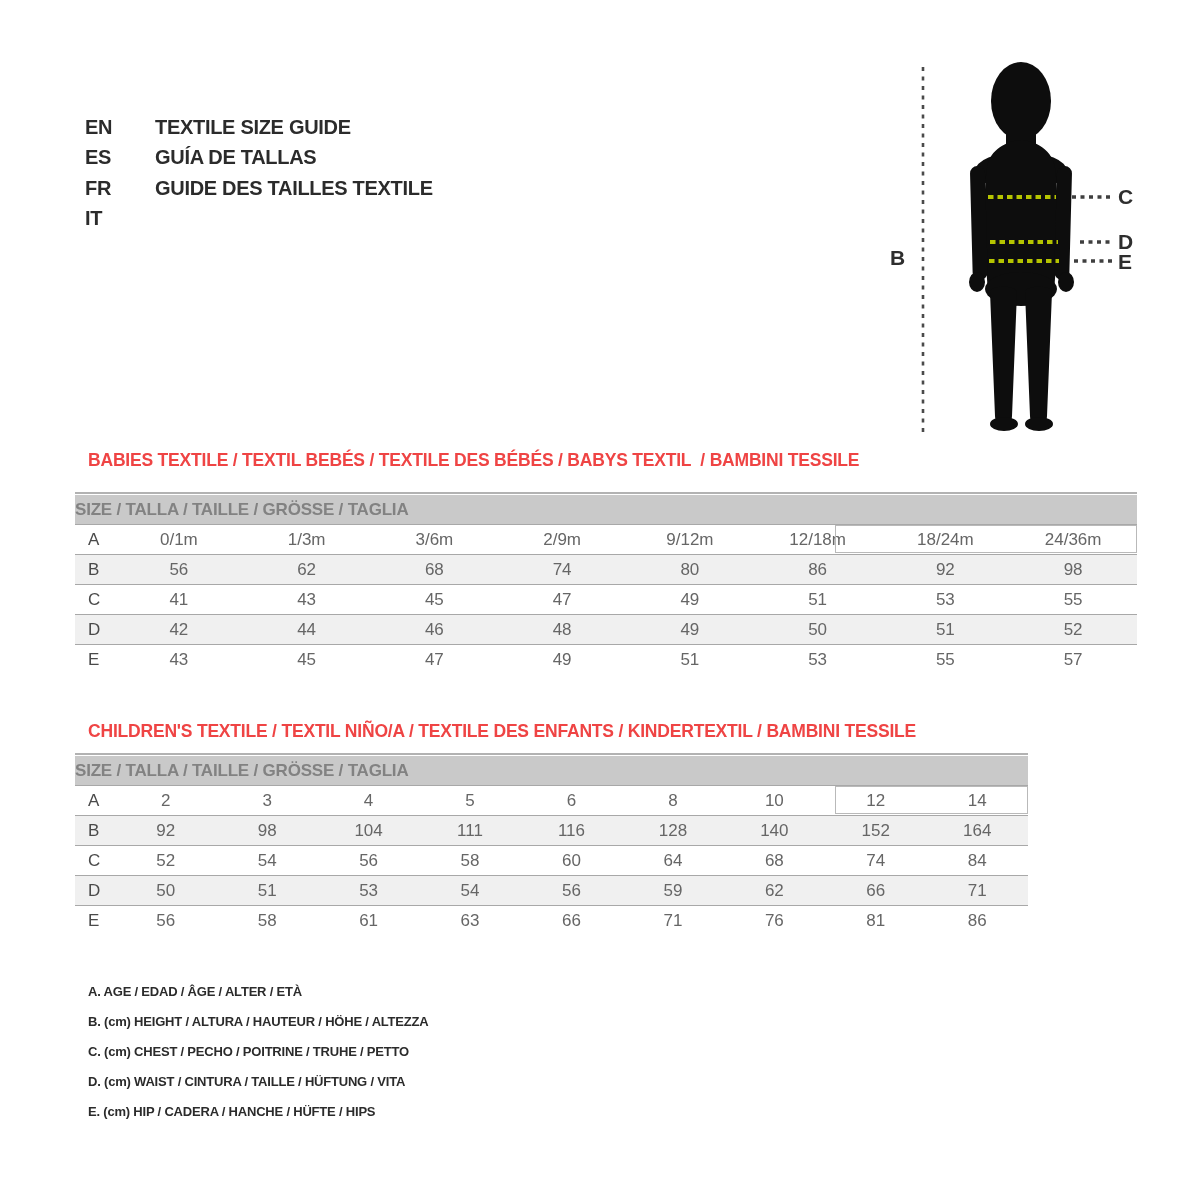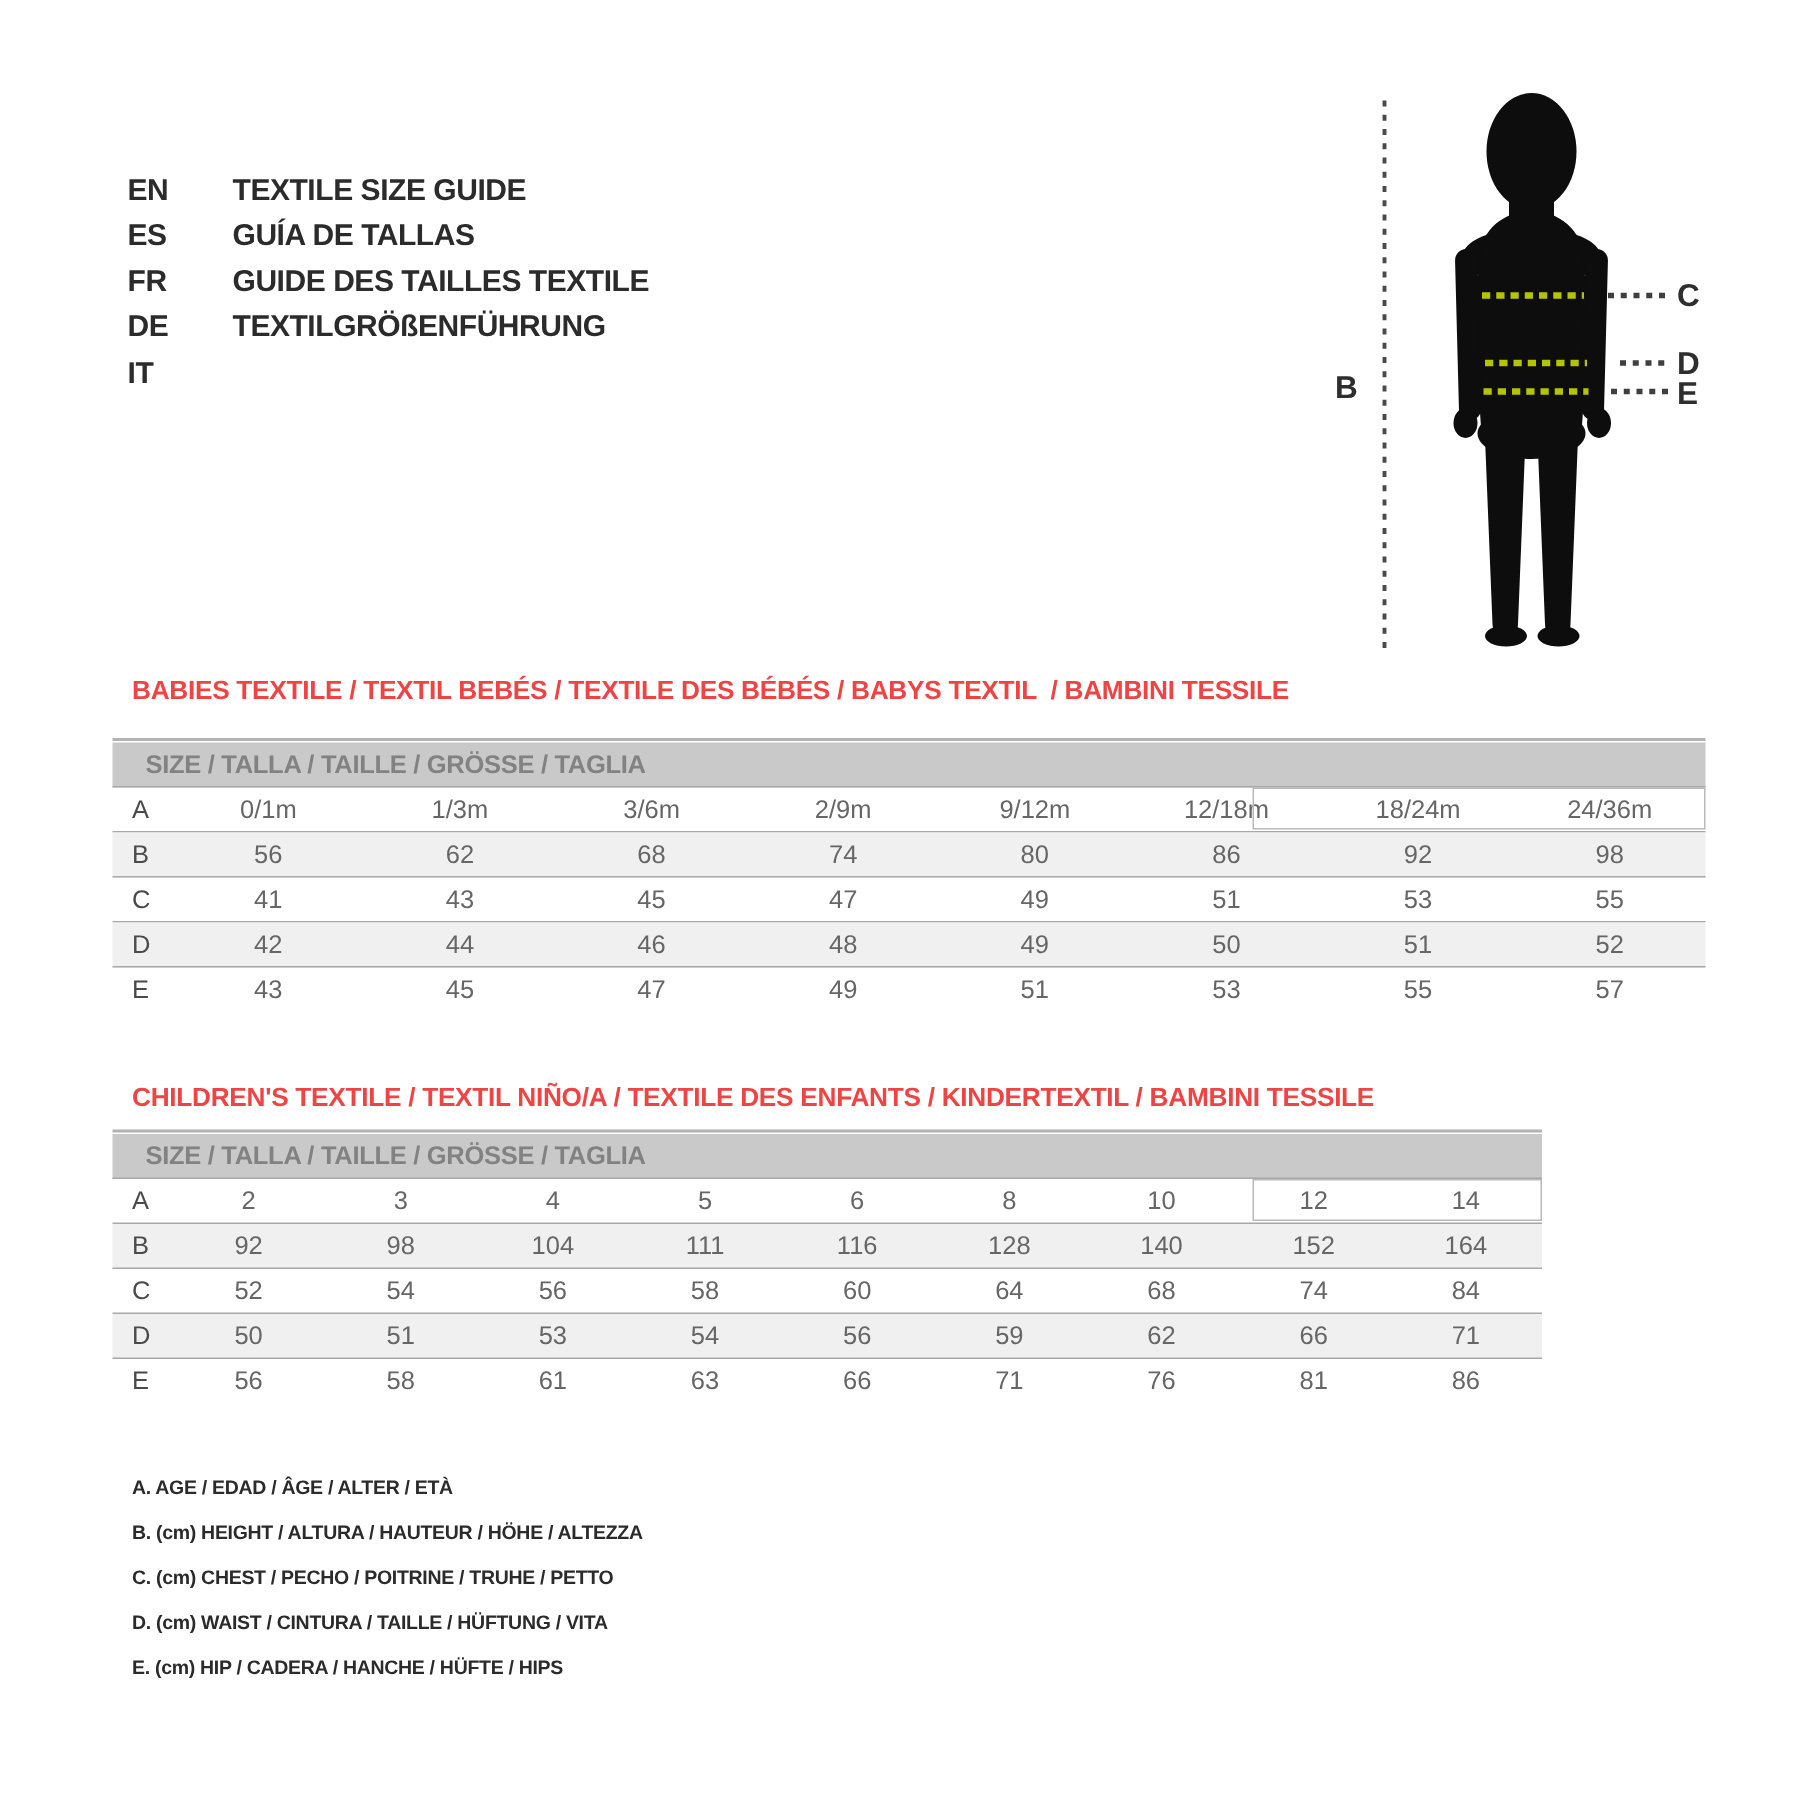--- a/index.html
+++ b/index.html
@@ -19,21 +19,21 @@
   .section-heading{position:absolute;left:88px;font-size:17.5px;font-weight:bold;
     letter-spacing:-0.2px;color:#ef4444;white-space:pre;}
   #babies-heading{top:450px;}
   #children-heading{top:721px;}
   
   .size-table{position:absolute;left:75px;}
   #babies-table{top:492px;width:1062px;}
   #children-table{top:753px;width:953px;}
   .topline{height:2px;background:#b2b2b2;margin-bottom:1px;}
   .band{height:30px;background:#c9c9c9;display:flex;align-items:center;
-    padding-left:22px;box-sizing:border-box;font-size:17px;font-weight:bold;
+    padding-left:0;box-sizing:border-box;font-size:17px;font-weight:bold;
     color:#828282;letter-spacing:-0.2px;border-bottom:1px solid #a8a8a8;}
   .trow{display:flex;height:29px;align-items:center;
     border-bottom:1px solid #a8a8a8;font-size:17px;color:#666;}
   .trow:last-child{border-bottom:none;}
   .trow.shaded{background:#f0f0f0;}
   .cell.letter{flex:0 0 40px;width:40px;padding-left:13px;box-sizing:border-box;color:#4a4a4a;}
   .cell.val{flex:1;text-align:center;}
   .hl-box{position:absolute;border:1px solid #b9b9b9;background:transparent;
     top:33px;height:28px;box-sizing:border-box;}
   #babies-hlbox{left:760px;width:302px;}
@@ -51,24 +51,20 @@
     <span class="lang-code">EN</span>
     <span class="lang-label">TEXTILE SIZE GUIDE</span>
   </div>
   <div class="lang-row">
     <span class="lang-code">ES</span>
     <span class="lang-label">GUÍA DE TALLAS</span>
   </div>
   <div class="lang-row">
     <span class="lang-code">FR</span>
     <span class="lang-label">GUIDE DES TAILLES TEXTILE</span>
-  </div>
-  <div class="lang-row">
-    <span class="lang-code">DE</span>
-    <span class="lang-label">TEXTILGRÖßENFÜHRUNG</span>
   </div>
   <div class="lang-row">
     <span class="lang-code">IT</span>
   </div>
 </div>
 
 <div class="figure-wrap">
   <svg width="340" height="410" viewBox="0 0 340 410">
 
     <line x1="63" y1="27" x2="63" y2="393" stroke="#4a4a4a" stroke-width="2.6" stroke-dasharray="4 5.5"></line>

